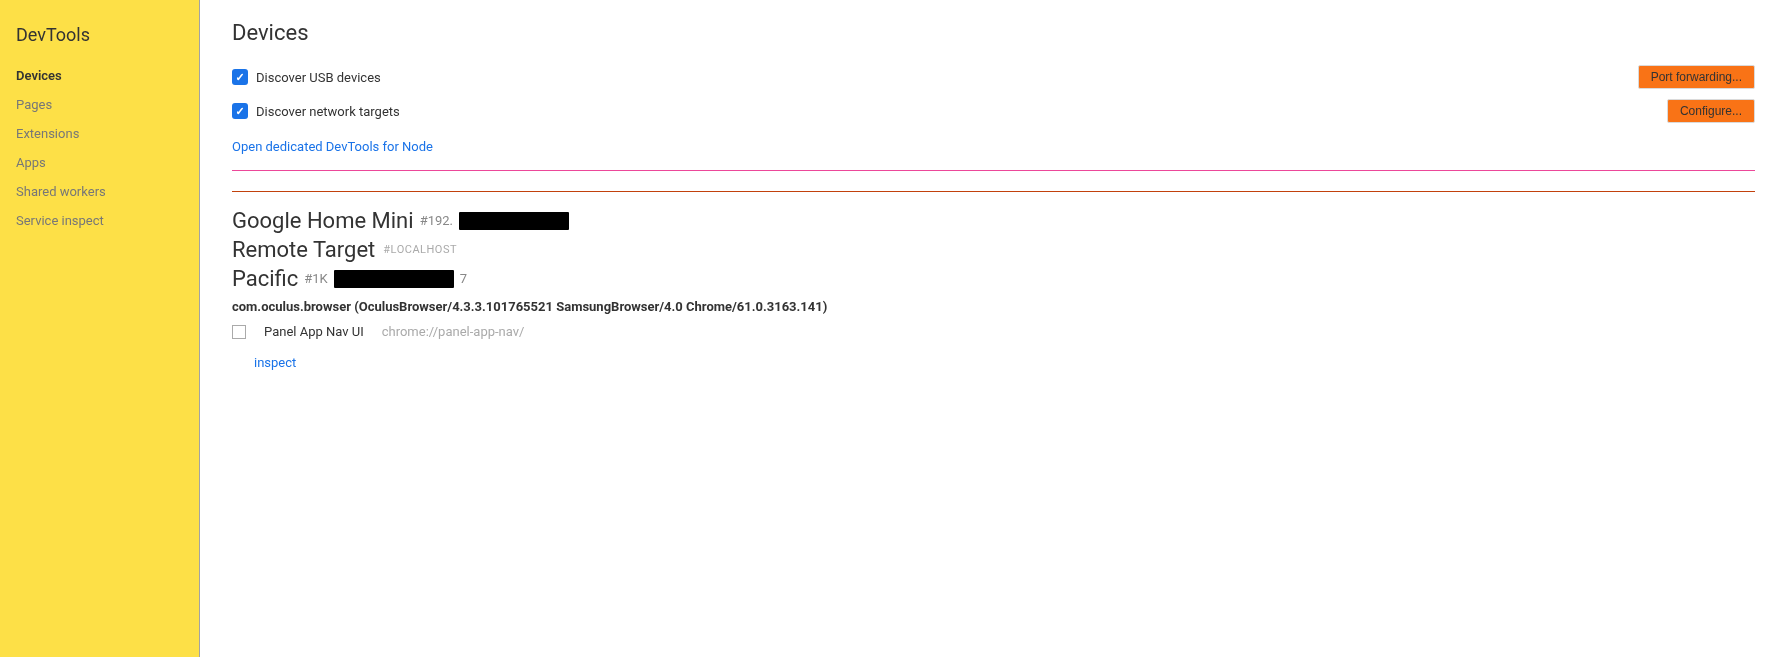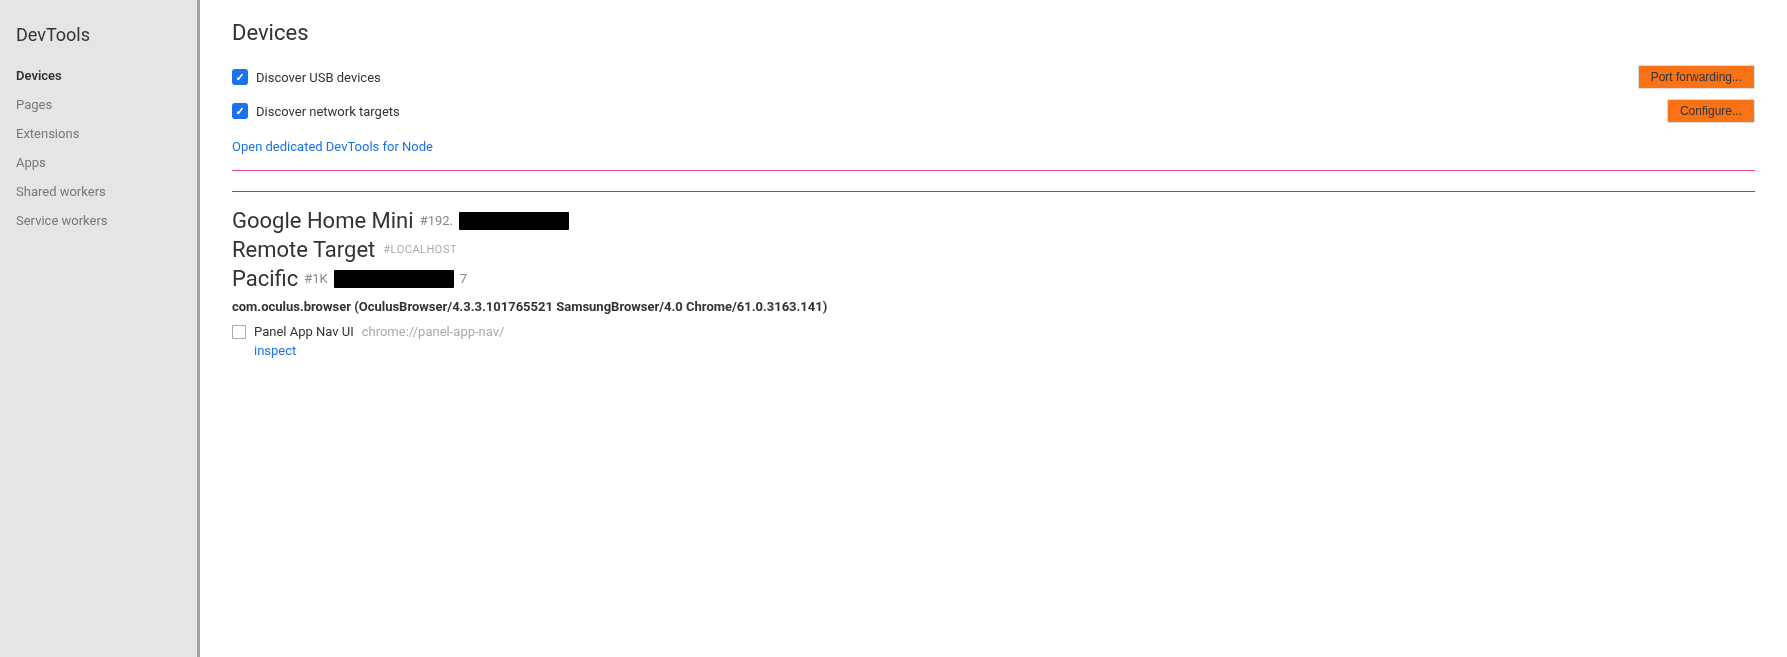--- a/index.html
+++ b/index.html
@@ -11,22 +11,22 @@
       display: flex;
       height: 657px;
       overflow: hidden;
     }
 
     
     .sidebar {
       width: 200px;
       min-width: 200px;
       padding: 16px 0;
-      border-right: 3px solid #a3a3a3;
-      background: #e5e5e5;
+      border-right: 1px solid #a3a3a3;
+      background: #fde047;
     }
     .sidebar-title {
       font-size: 18px;
       font-weight: 400;
       color: #333;
       padding: 8px 16px 16px 16px;
     }
     .sidebar-item {
       padding: 7px 16px;
       cursor: pointer;
@@ -204,22 +204,22 @@
     .browser-info {
       font-size: 13px;
       font-weight: 700;
       color: #333;
       margin-bottom: 10px;
     }
 
     .app-row {
       display: flex;
       align-items: center;
-      gap: 8px;
-      margin-bottom: 4px;
+      gap: 18px;
+      margin-bottom: 16px;
     }
 
     .app-checkbox {
       width: 14px;
       height: 14px;
       border: 1px solid #aaa;
       background: #fff;
       flex-shrink: 0;
     }
 
@@ -244,21 +244,21 @@
 </head>
 <body>
 
 <div class="sidebar">
   <div class="sidebar-title">DevTools</div>
   <div class="sidebar-item active">Devices</div>
   <div class="sidebar-item">Pages</div>
   <div class="sidebar-item">Extensions</div>
   <div class="sidebar-item">Apps</div>
   <div class="sidebar-item">Shared workers</div>
-  <div class="sidebar-item">Service workers</div>
+  <div class="sidebar-item">Service inspect</div>
 </div>
 
 <div class="main">
   <div class="main-title">Devices</div>
 
   <div class="controls-section">
     <div class="checkbox-row">
       <input type="checkbox" checked="" style="">
       <span class="checkbox-label">Discover USB devices</span>
       <button class="btn">Port forwarding...</button>

